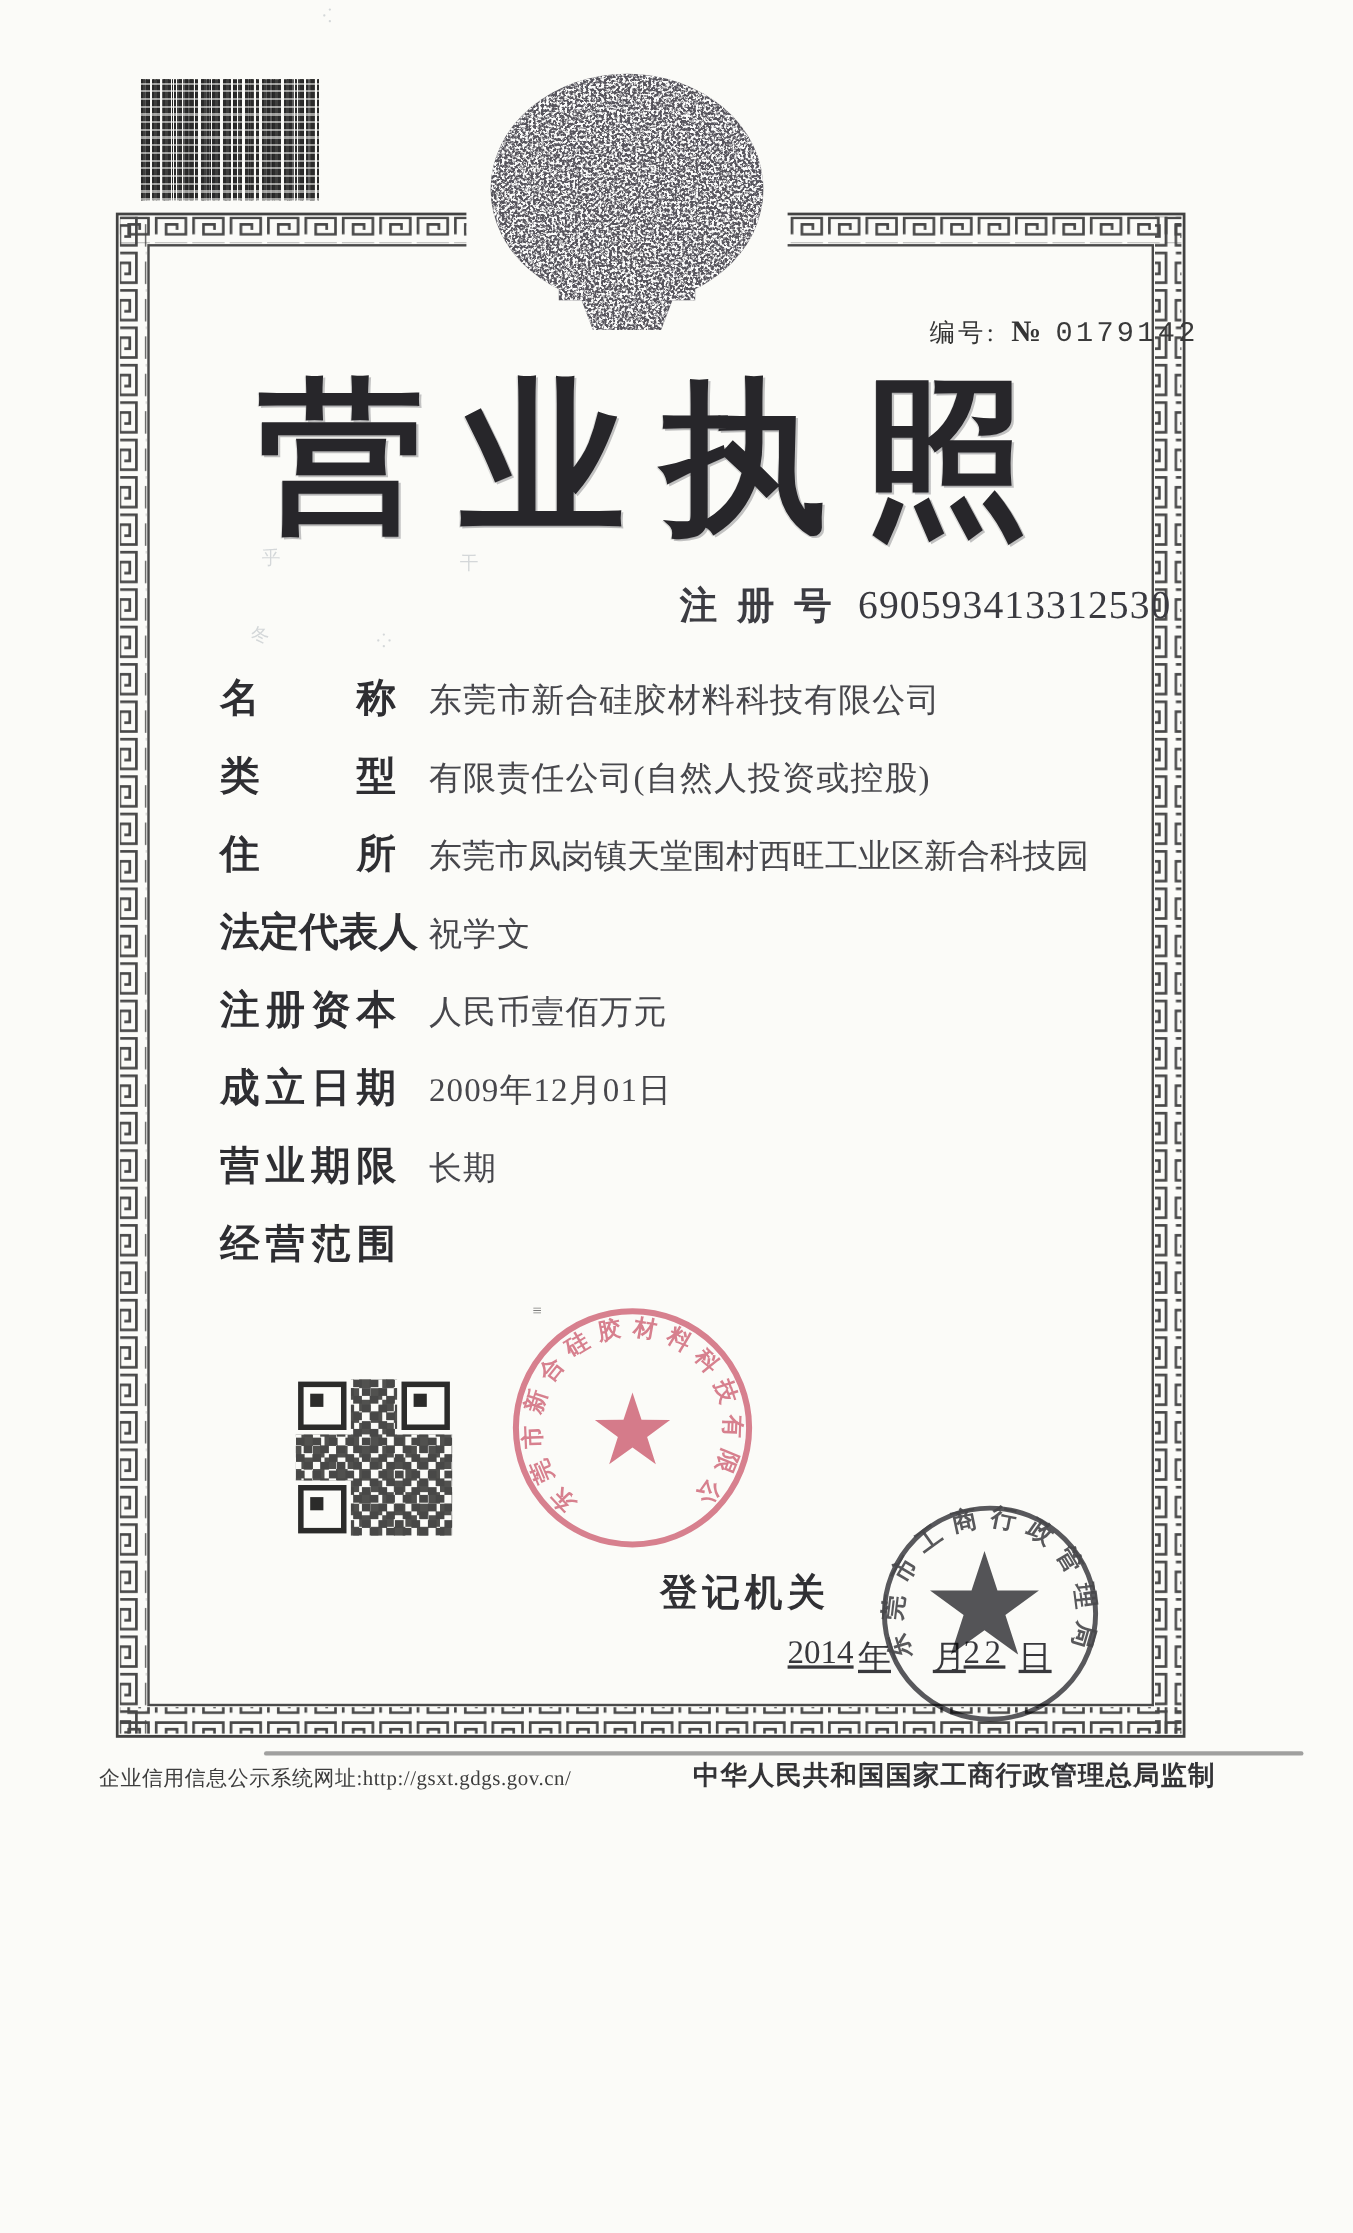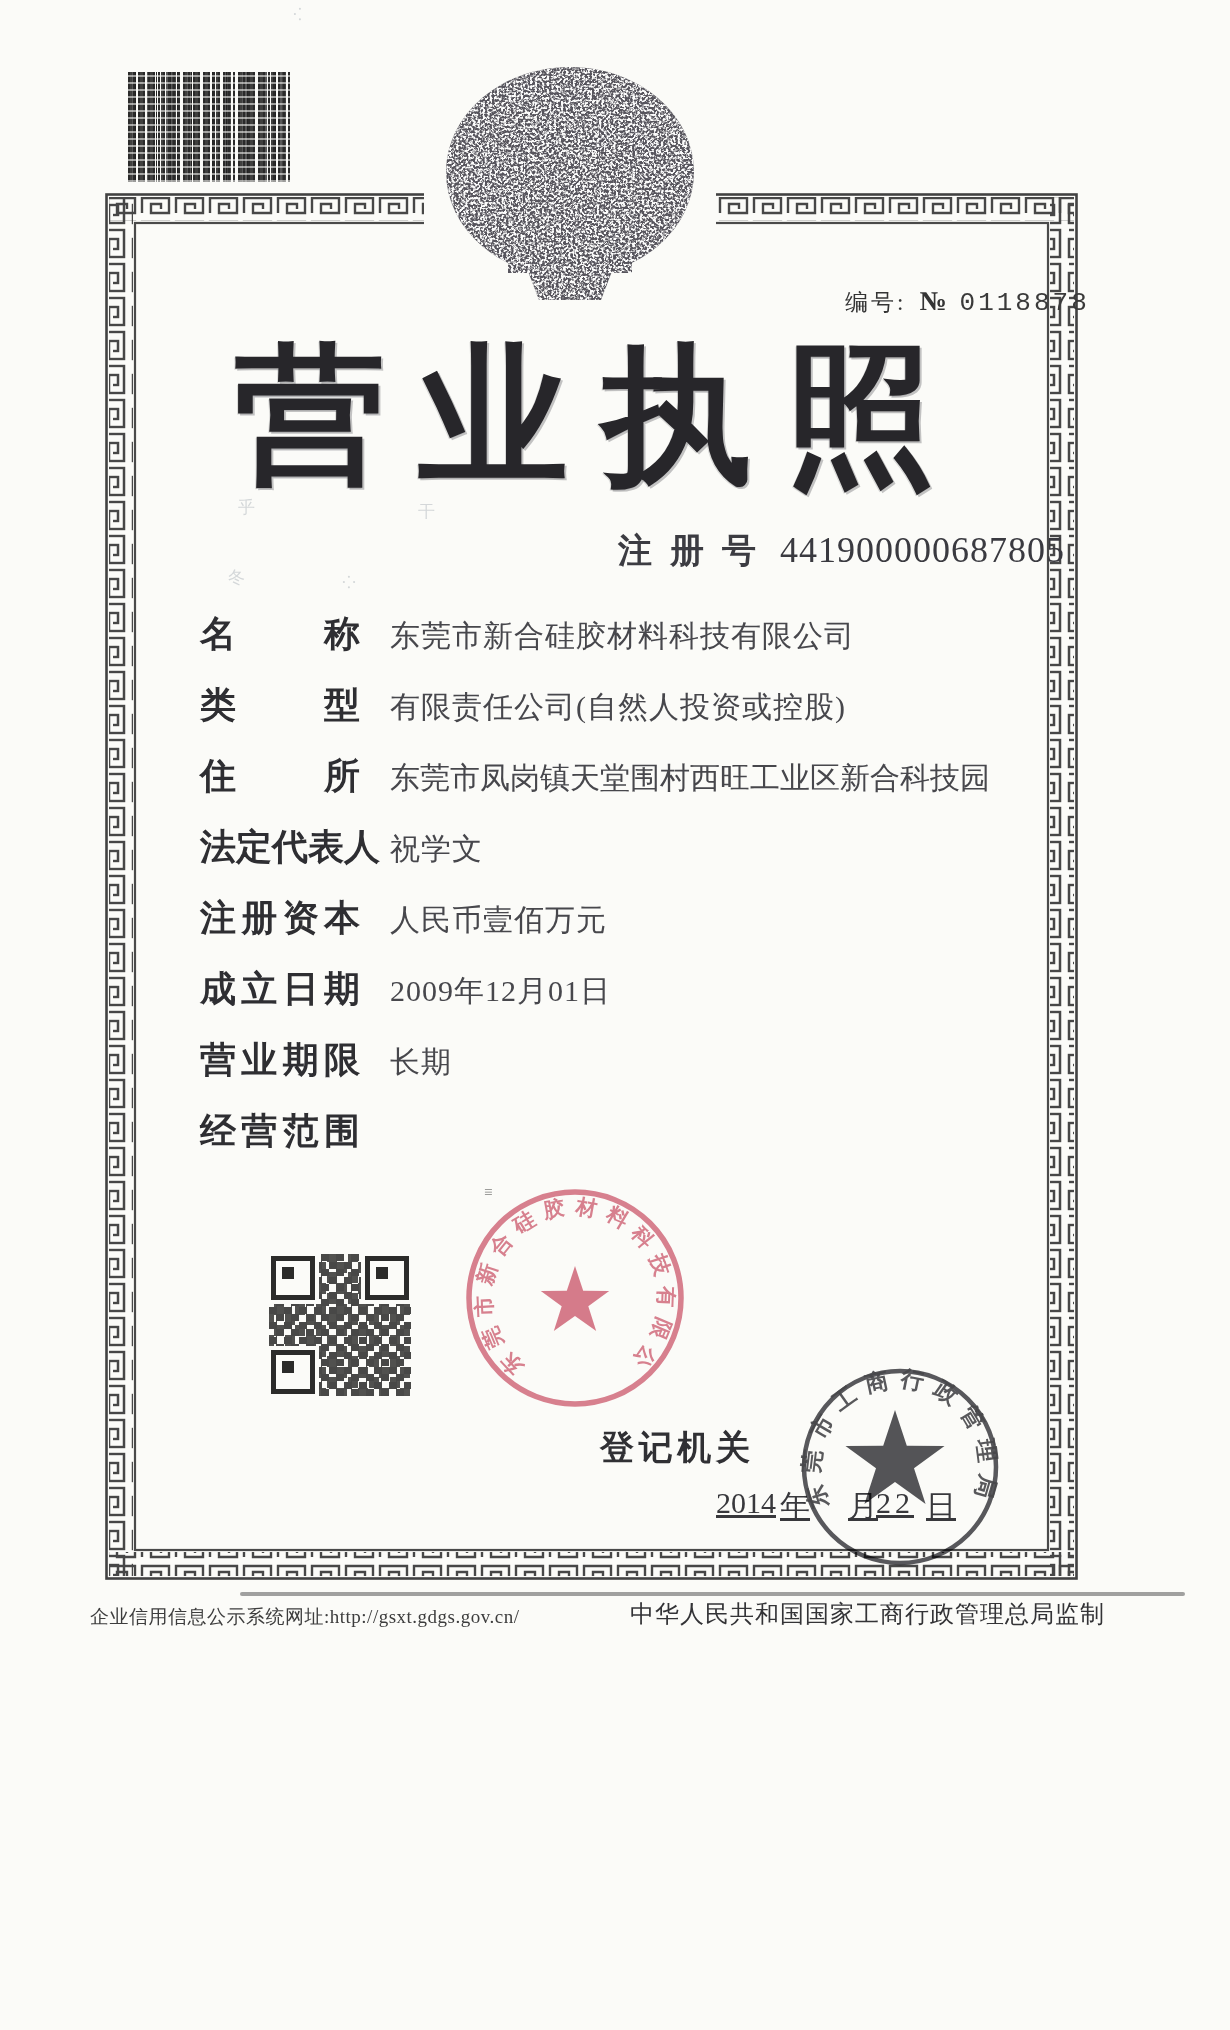--- a/index.html
+++ b/index.html
@@ -73,21 +73,21 @@
   .company-seal{position:absolute;left:455px;top:1178px;mix-blend-mode:multiply;opacity:.9;}
   .registry-seal{position:absolute;left:795px;top:1362px;mix-blend-mode:multiply;opacity:.85;}
   
   .authority{position:absolute;left:600px;top:1425px;width:150px;display:flex;justify-content:space-between;
     font-size:34px;font-weight:600;color:#303034;}
   .dateline{position:absolute;left:700px;top:1486px;width:340px;height:44px;font-size:30px;color:#38383c;}
   .dateline span{position:absolute;white-space:nowrap;text-decoration:underline;}
   .d-year{left:16px;} .d-yunit{left:80px;} .d-munit{left:148px;} .d-day{left:176px;letter-spacing:4px;} .d-dunit{left:226px;}
   
   .footer-left{position:absolute;left:90px;top:1604px;font-size:19px;letter-spacing:.5px;color:#3d3d3d;}
-  .footer-right{position:absolute;right:125px;top:1598px;font-size:24px;font-weight:400;letter-spacing:1px;color:#333336;}
+  .footer-right{position:absolute;right:125px;top:1598px;font-size:24px;font-weight:700;letter-spacing:1px;color:#333336;}
 </style>
 </head>
 <body>
 
 <div class="page">
 
   <span class="artifact" style="left:293px;top:2px;">⁖</span>
   <span class="artifact" style="left:238px;top:496px;">乎</span>
   <span class="artifact" style="left:418px;top:500px;">干</span>
   <span class="artifact" style="left:228px;top:566px;">冬</span>
@@ -131,37 +131,37 @@
       <ellipse cx="130" cy="110" rx="124" ry="105"></ellipse>
       <path d="M86 204 L174 204 L161 238 L99 238 Z"></path>
       <rect x="68" y="194" width="28" height="17"></rect>
       <rect x="164" y="194" width="28" height="17"></rect>
     </g>
   </svg>
 
   <div class="serial">
     <span class="lbl">编号:</span>
     <span class="no-sign">№</span>
-    <span class="num">0118878</span>
+    <span class="num">0179142</span>
   </div>
 
   <div class="title">
       <span>营</span>
       <span>业</span>
       <span>执</span>
       <span>照</span>
     </div>
 
   <div class="regrow">
     <span class="reg-label">
         <span>注</span>
         <span>册</span>
         <span>号</span>
       </span>
-    <span class="reg-num">441900000687805</span>
+    <span class="reg-num">690593413312530</span>
   </div>
 
   <div class="fields">
     <div class="frow">
       <div class="flabel">
           <span>名</span>
           <span>称</span>
         </div>
       <div class="fvalue">东莞市新合硅胶材料科技有限公司</div>
     </div>

